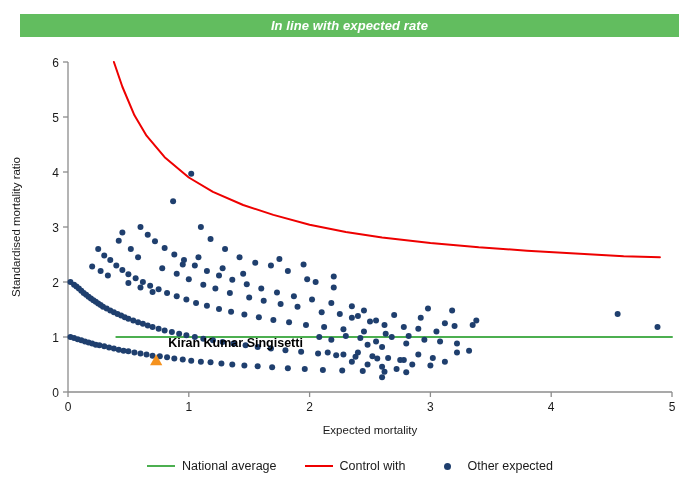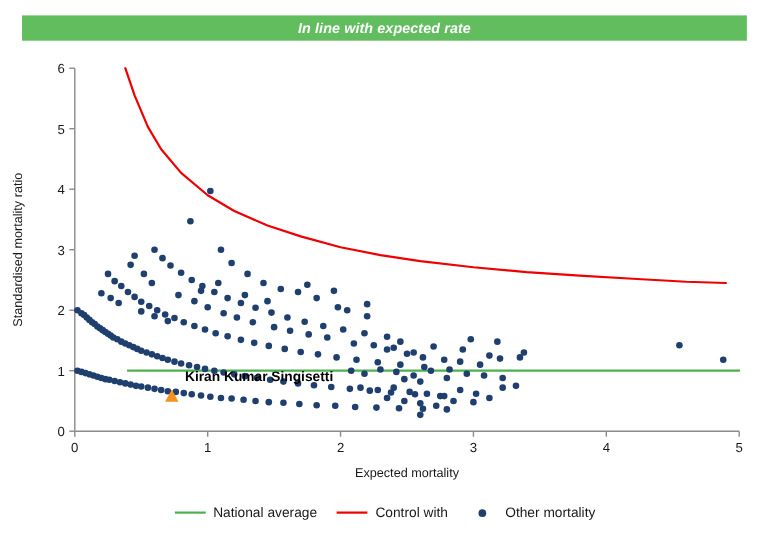--- a/index.html
+++ b/index.html
@@ -57,21 +57,21 @@
   
   .legend {
     position: absolute;
     left: 0;
     top: 452px;
     width: 700px;
     height: 28px;
     display: flex;
     align-items: center;
     justify-content: center;
-    gap: 18px;
+    gap: 28px;
   }
   .legend-item {
     display: flex;
     align-items: center;
     gap: 7px;
     white-space: nowrap;
   }
   .legend-label {
     font-size: 12.5px;
     color: #1a1a1a;
@@ -374,17 +374,17 @@
       <div class="legend-item">
         <span class="swatch-line" style="border-top-color: rgb(76, 175, 80);"></span>
         <span class="legend-label">National average</span>
       </div>
       <div class="legend-item">
         <span class="swatch-line" style="border-top-color: rgb(238, 0, 0);"></span>
         <span class="legend-label">Control with</span>
       </div>
       <div class="legend-item">
         <span class="swatch-dot" style="background: rgb(31, 63, 110);"></span>
-        <span class="legend-label">Other mortality</span>
+        <span class="legend-label">Other expected</span>
       </div>
     </div>
 
 </div>
 
 </body></html>

